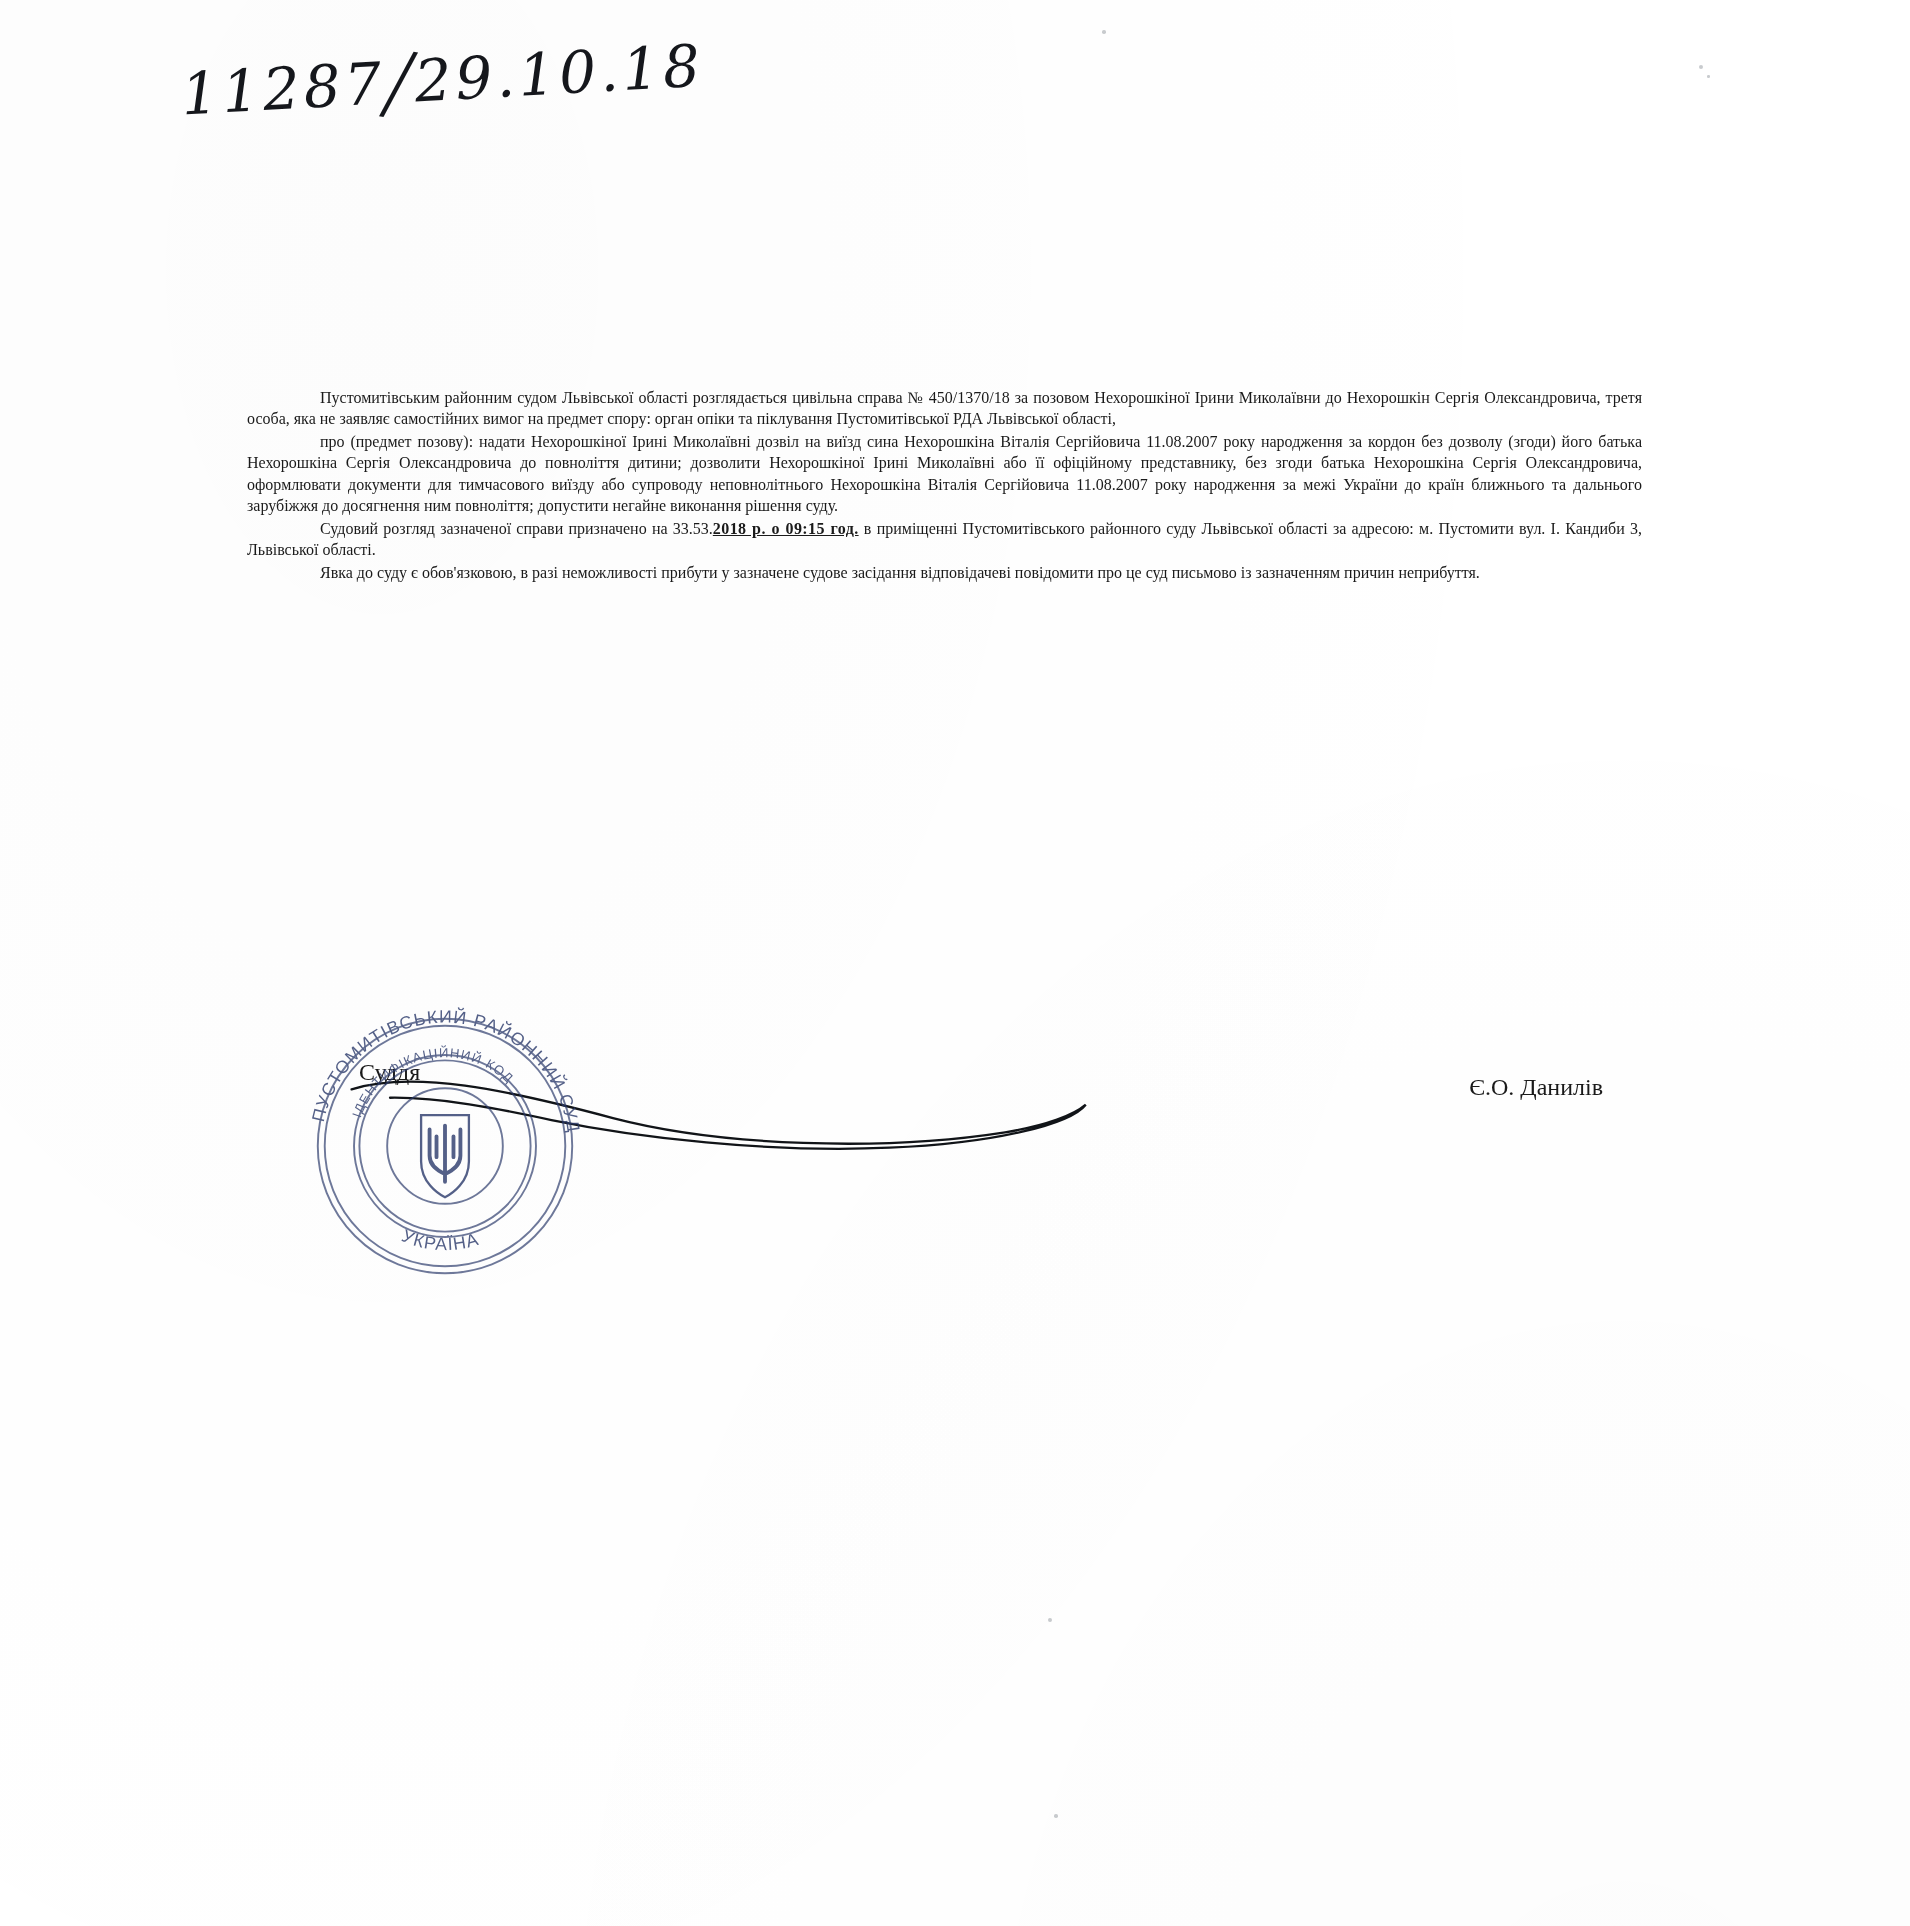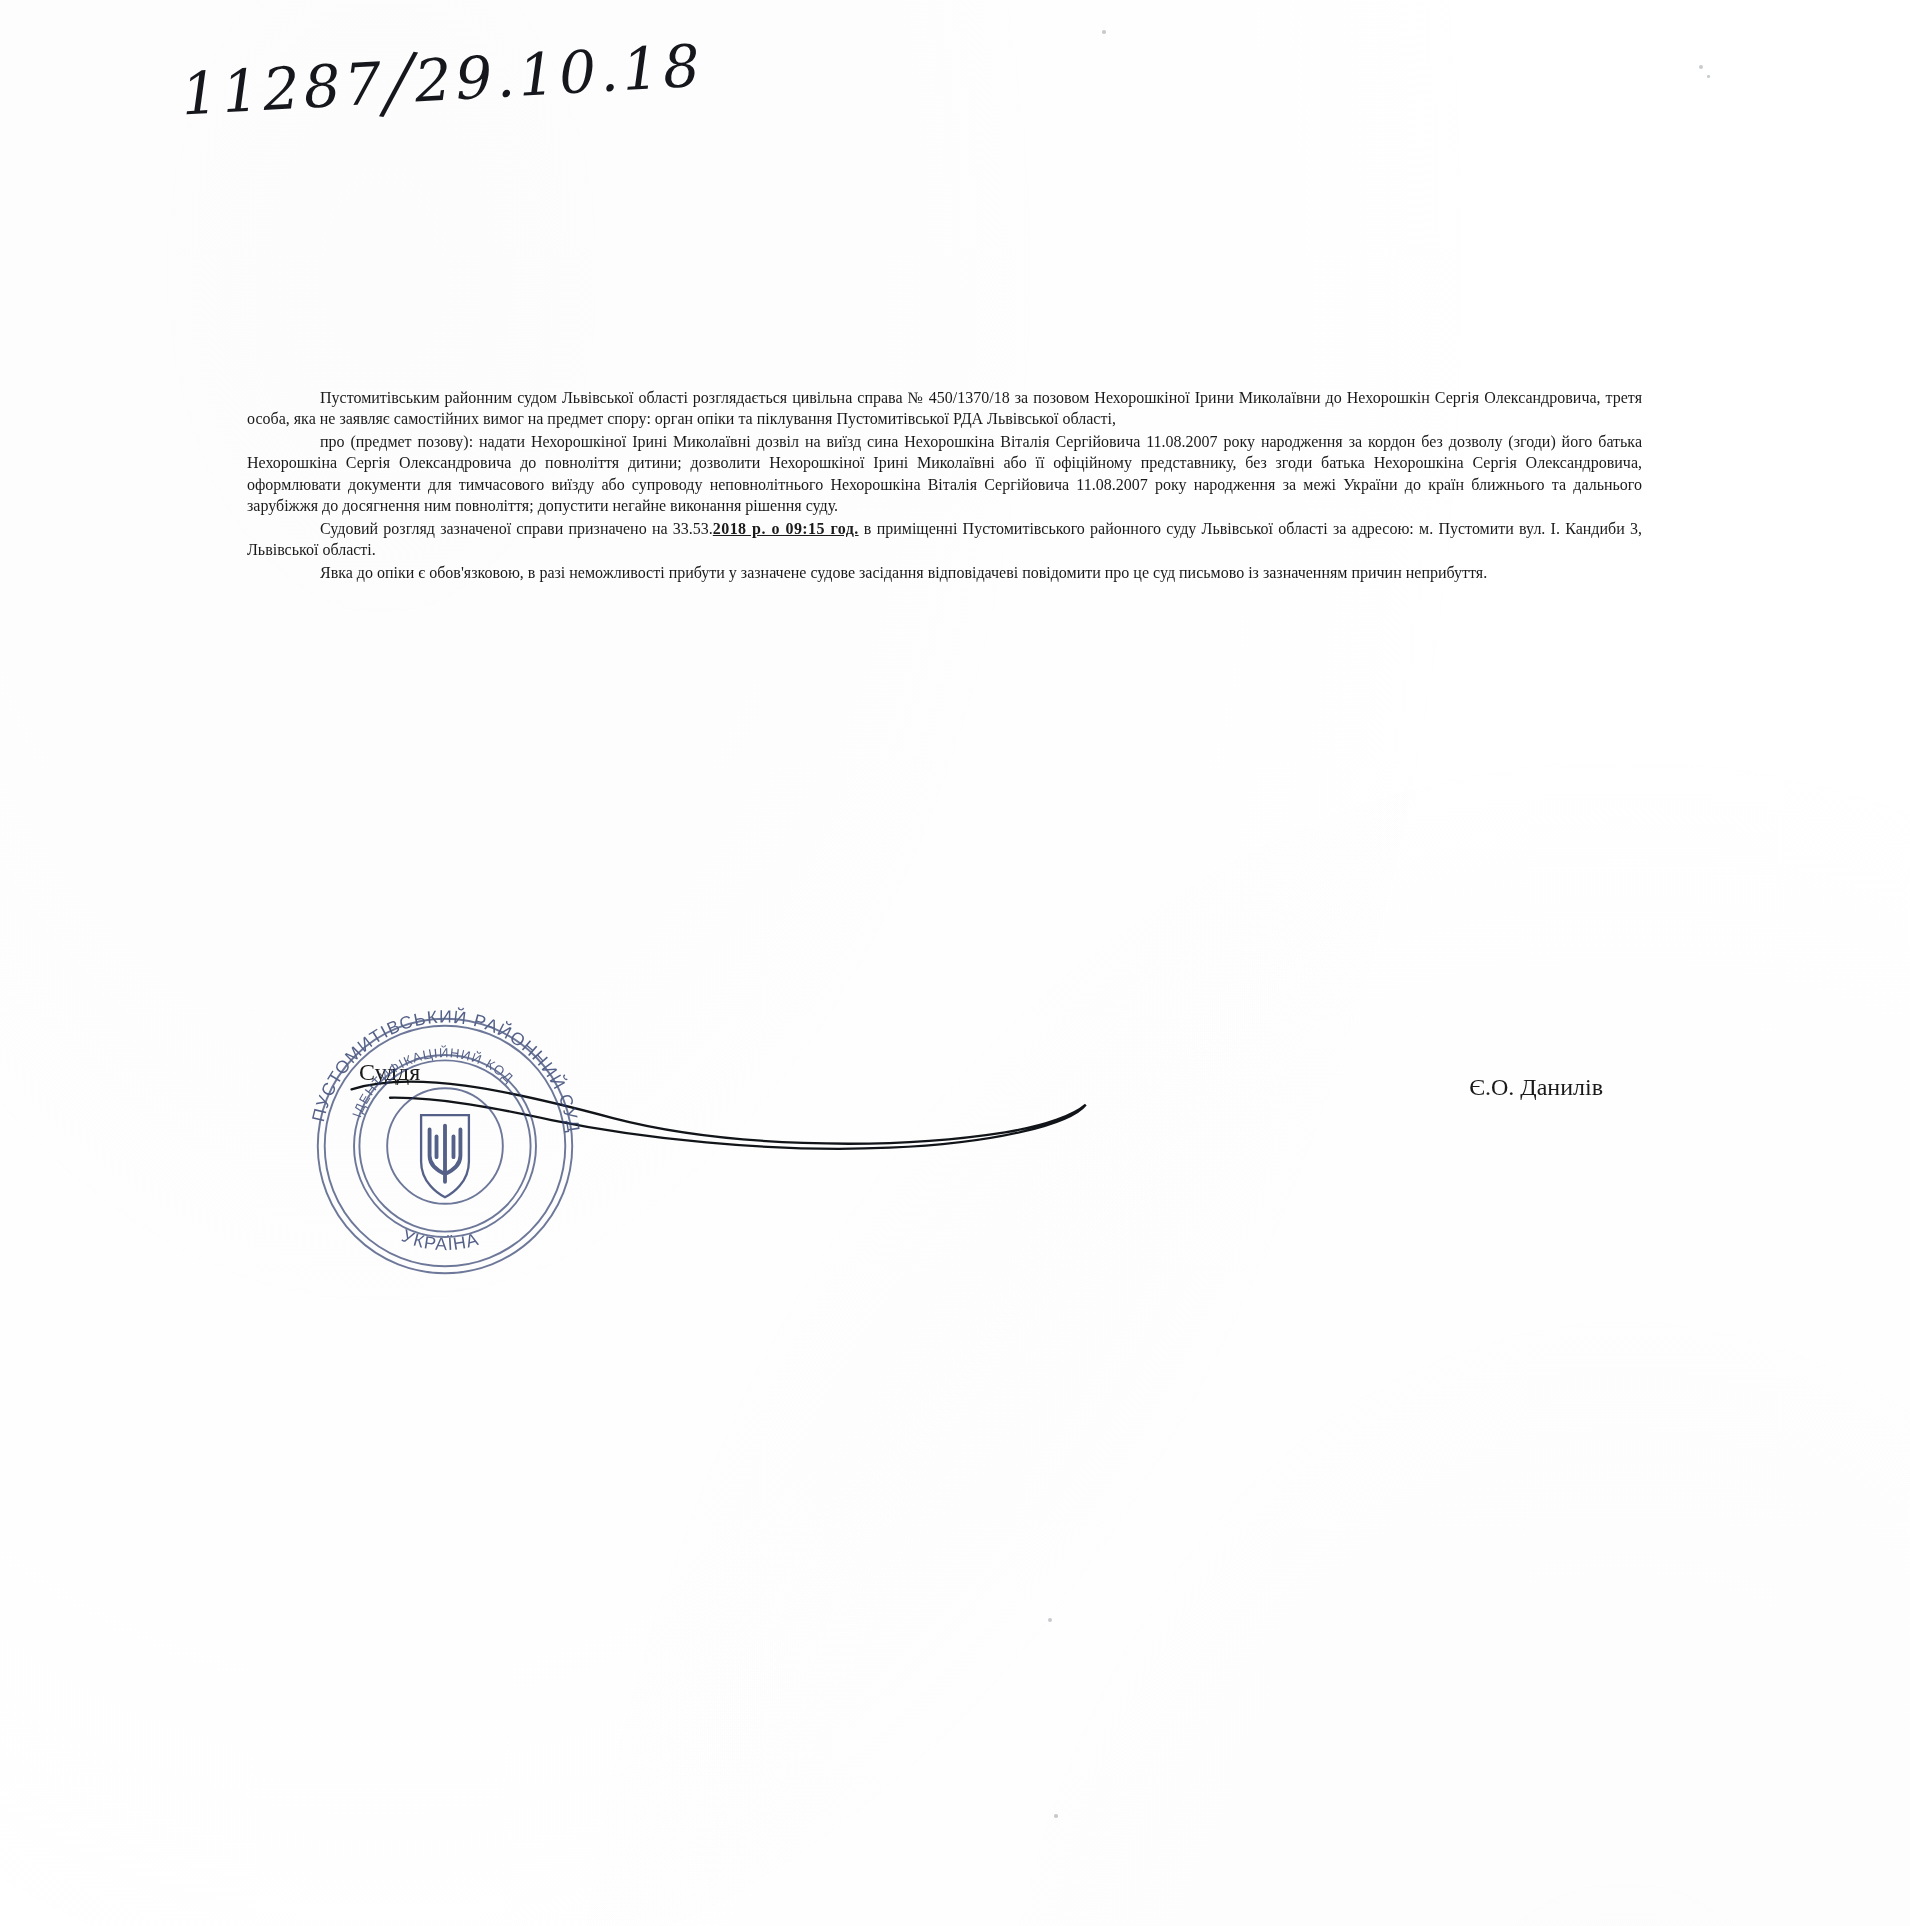--- a/index.html
+++ b/index.html
@@ -135,21 +135,21 @@
   <div class="paper-tone"></div>
 
   <div class="handwriting">
     <span>11287</span><span class="slash">/</span><span>29.10.18</span>
   </div>
 
   <div class="doc-body">
     <p class="para">Пустомитівським районним судом Львівської області розглядається цивільна справа № 450/1370/18 за позовом Нехорошкіної Ірини Миколаївни до Нехорошкін Сергія Олександровича, третя особа, яка не заявляє самостійних вимог на предмет спору: орган опіки та піклування Пустомитівської РДА Львівської області,</p>
     <p class="para">про (предмет позову): надати Нехорошкіної Ірині Миколаївні дозвіл на виїзд сина Нехорошкіна Віталія Сергійовича 11.08.2007 року народження за кордон без дозволу (згоди) його батька Нехорошкіна Сергія Олександровича до повноліття дитини; дозволити Нехорошкіної Ірині Миколаївні або її офіційному представнику, без згоди батька Нехорошкіна Сергія Олександровича, оформлювати документи для тимчасового виїзду або супроводу неповнолітнього Нехорошкіна Віталія Сергійовича 11.08.2007 року народження за межі України до країн ближнього та дальнього зарубіжжя до досягнення ним повноліття; допустити негайне виконання рішення суду.</p>
     <p class="para"><span>Судовий розгляд зазначеної справи призначено на 33.53.</span><span class="bold-underline">2018 р. о 09:15 год.</span><span> в приміщенні Пустомитівського районного суду Львівської області за адресою: м. Пустомити вул. І. Кандиби 3, Львівської області.</span></p>
-    <p class="para">Явка до опіки є обов'язковою, в разі неможливості прибути у зазначене судове засідання відповідачеві  повідомити про це суд письмово із зазначенням причин неприбуття.</p>
+    <p class="para">Явка до суду є обов'язковою, в разі неможливості прибути у зазначене судове засідання відповідачеві  повідомити про це суд письмово із зазначенням причин неприбуття.</p>
   </div>
 
   <div class="sign-row">
     <span class="sign-label">Суддя</span>
     <span class="sign-name">Є.О. Данилів</span>
     <svg class="signature-stroke" viewBox="0 0 2100 320">
       <path d="M20,110 C180,60 420,110 700,185 C980,258 1400,272 1720,222 C1830,204 1900,176 1930,150 C1890,200 1700,250 1420,262 C1100,276 760,235 540,190 C400,160 250,130 120,132" fill="none" stroke="#111418" stroke-width="6" stroke-linecap="round"></path>
     </svg>
   </div>
 

